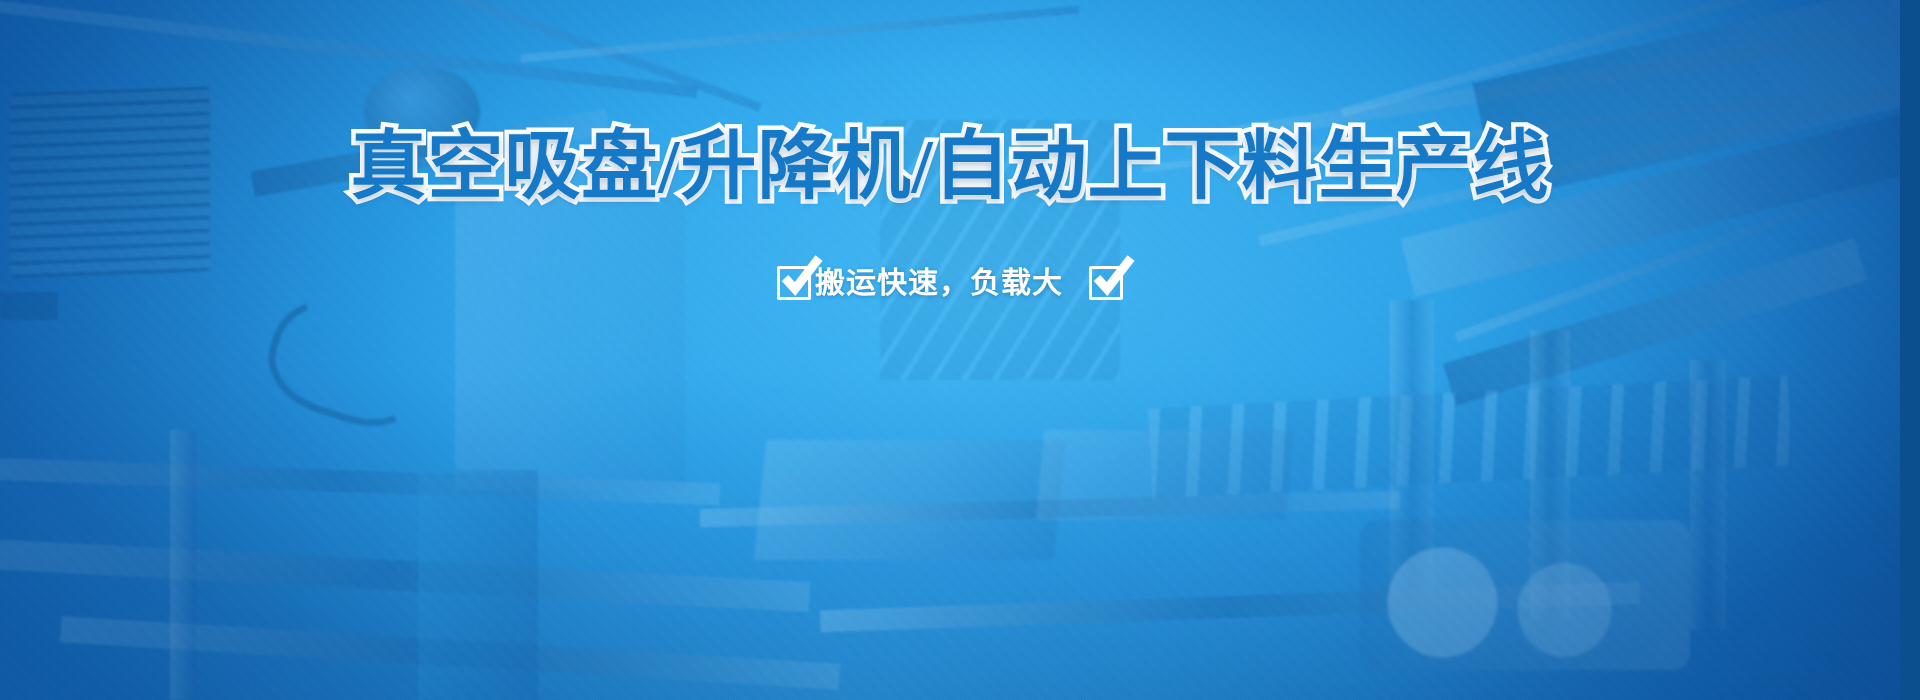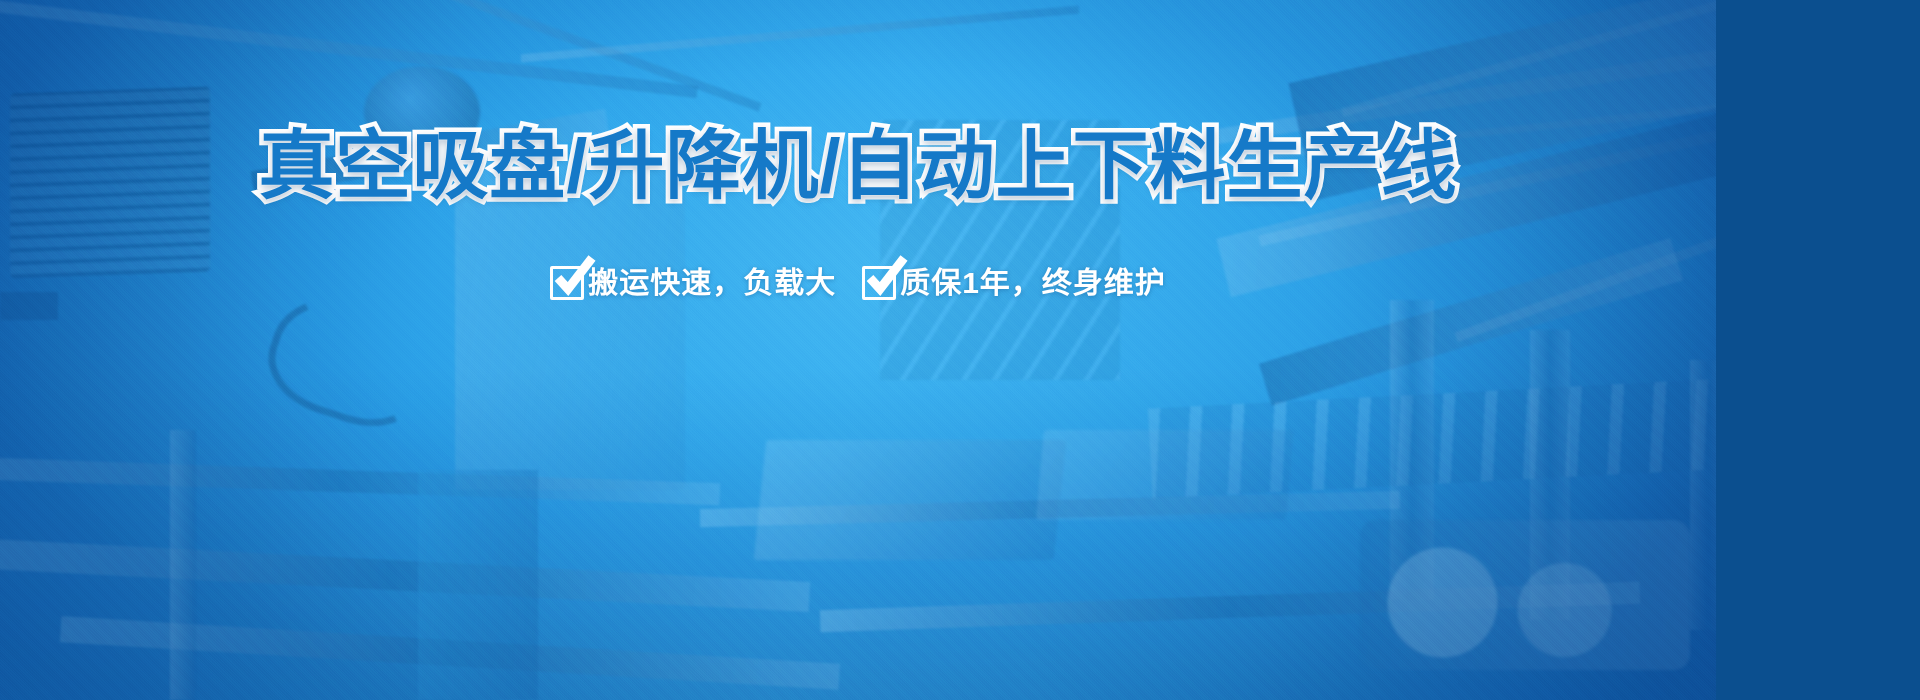--- a/index.html
+++ b/index.html
@@ -5,24 +5,24 @@
 <style>
   html, body {
     margin: 0;
     padding: 0;
     background: #0b4f8f;
   }
   * { box-sizing: border-box; }
 
   .banner {
     position: relative;
-    width: 1716px;
+    width: 1900px;
     height: 700px;
     overflow: hidden;
-    font-family: Liberation Sans, sans-serif;
+    font-family: Liberation Serif, serif;
     background: #2aa3ee;
   }
 
   
   .photo-layer {
     position: absolute;
     inset: 0;
     overflow: hidden;
   }
 
@@ -339,18 +339,17 @@
         <span class="feature-text">搬运快速，负载大</span>
       </div>
 
 
       <div class="feature">
         <span class="check-box">
           <svg viewBox="0 0 44 44" aria-hidden="true">
             <path d="M7 22 L17 33 L41 2" fill="none" stroke="#ffffff" stroke-width="9" stroke-linecap="butt" stroke-linejoin="miter"></path>
           </svg>
         </span>
-        <span class="feature-text">质保1年，终身维护</span>
       </div>
 
     </div>
   </div>
 </div>
 
 </body></html>

